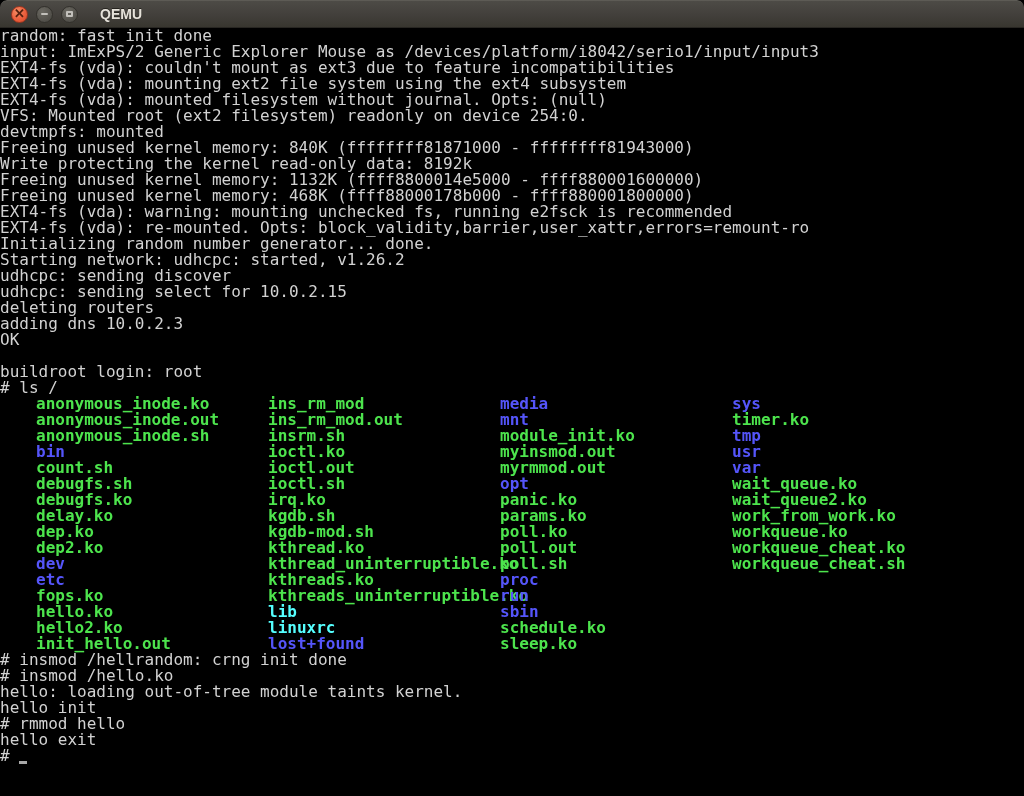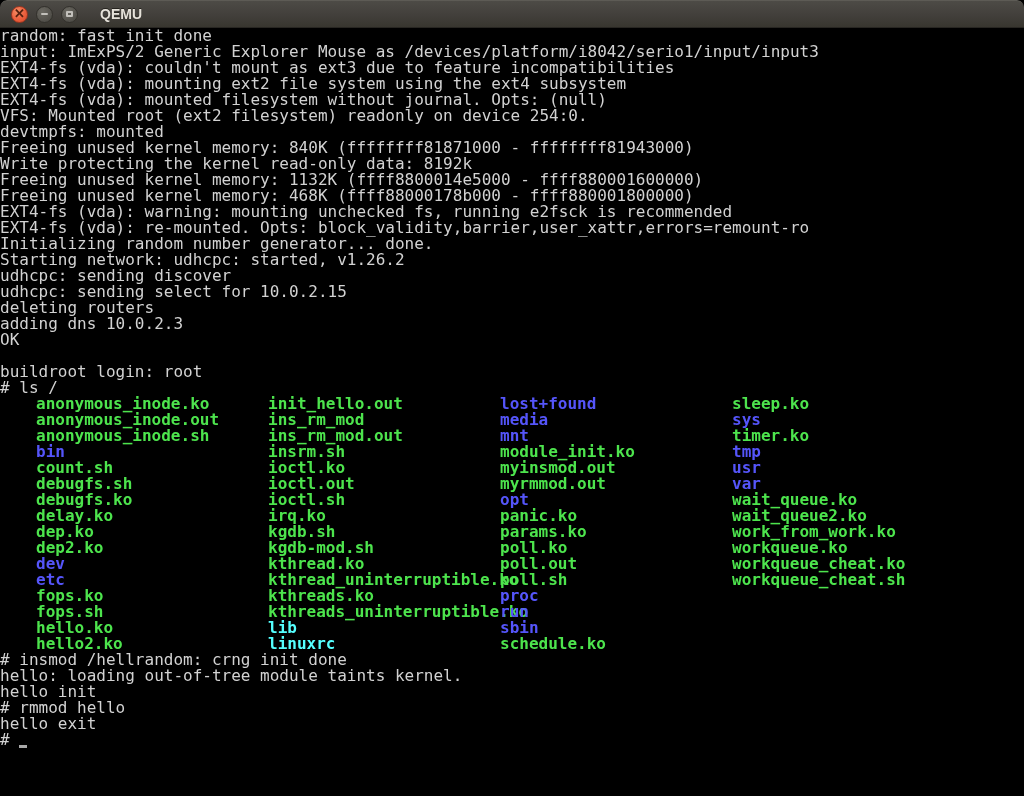--- a/index.html
+++ b/index.html
@@ -96,21 +96,20 @@
         <span class="entry c-blue">bin</span>
         <span class="entry c-green">count.sh</span>
         <span class="entry c-green">debugfs.sh</span>
         <span class="entry c-green">debugfs.ko</span>
         <span class="entry c-green">delay.ko</span>
         <span class="entry c-green">dep.ko</span>
         <span class="entry c-green">dep2.ko</span>
         <span class="entry c-blue">dev</span>
         <span class="entry c-blue">etc</span>
         <span class="entry c-green">fops.ko</span>
-        <span class="entry c-green">fops.sh</span>
         <span class="entry c-green">hello.ko</span>
         <span class="entry c-green">hello2.ko</span>
         <span class="entry c-green">init_hello.out</span>
         <span class="entry c-green">ins_rm_mod</span>
         <span class="entry c-green">ins_rm_mod.out</span>
         <span class="entry c-green">insrm.sh</span>
         <span class="entry c-green">ioctl.ko</span>
         <span class="entry c-green">ioctl.out</span>
         <span class="entry c-green">ioctl.sh</span>
         <span class="entry c-green">irq.ko</span>
@@ -147,20 +146,21 @@
         <span class="entry c-green">wait_queue.ko</span>
         <span class="entry c-green">wait_queue2.ko</span>
         <span class="entry c-green">work_from_work.ko</span>
         <span class="entry c-green">workqueue.ko</span>
         <span class="entry c-green">workqueue_cheat.ko</span>
         <span class="entry c-green">workqueue_cheat.sh</span>
       </div>
 
     <div>
         <div class="line"># insmod /hellrandom: crng init done</div>
+        <div class="line"># insmod /hello.ko</div>
         <div class="line">hello: loading out-of-tree module taints kernel.</div>
         <div class="line">hello init</div>
         <div class="line"># rmmod hello</div>
         <div class="line">hello exit</div>
       </div>
 
     <div class="line prompt">
       <span># </span><span class="cursor"></span>
     </div>
   </div>

